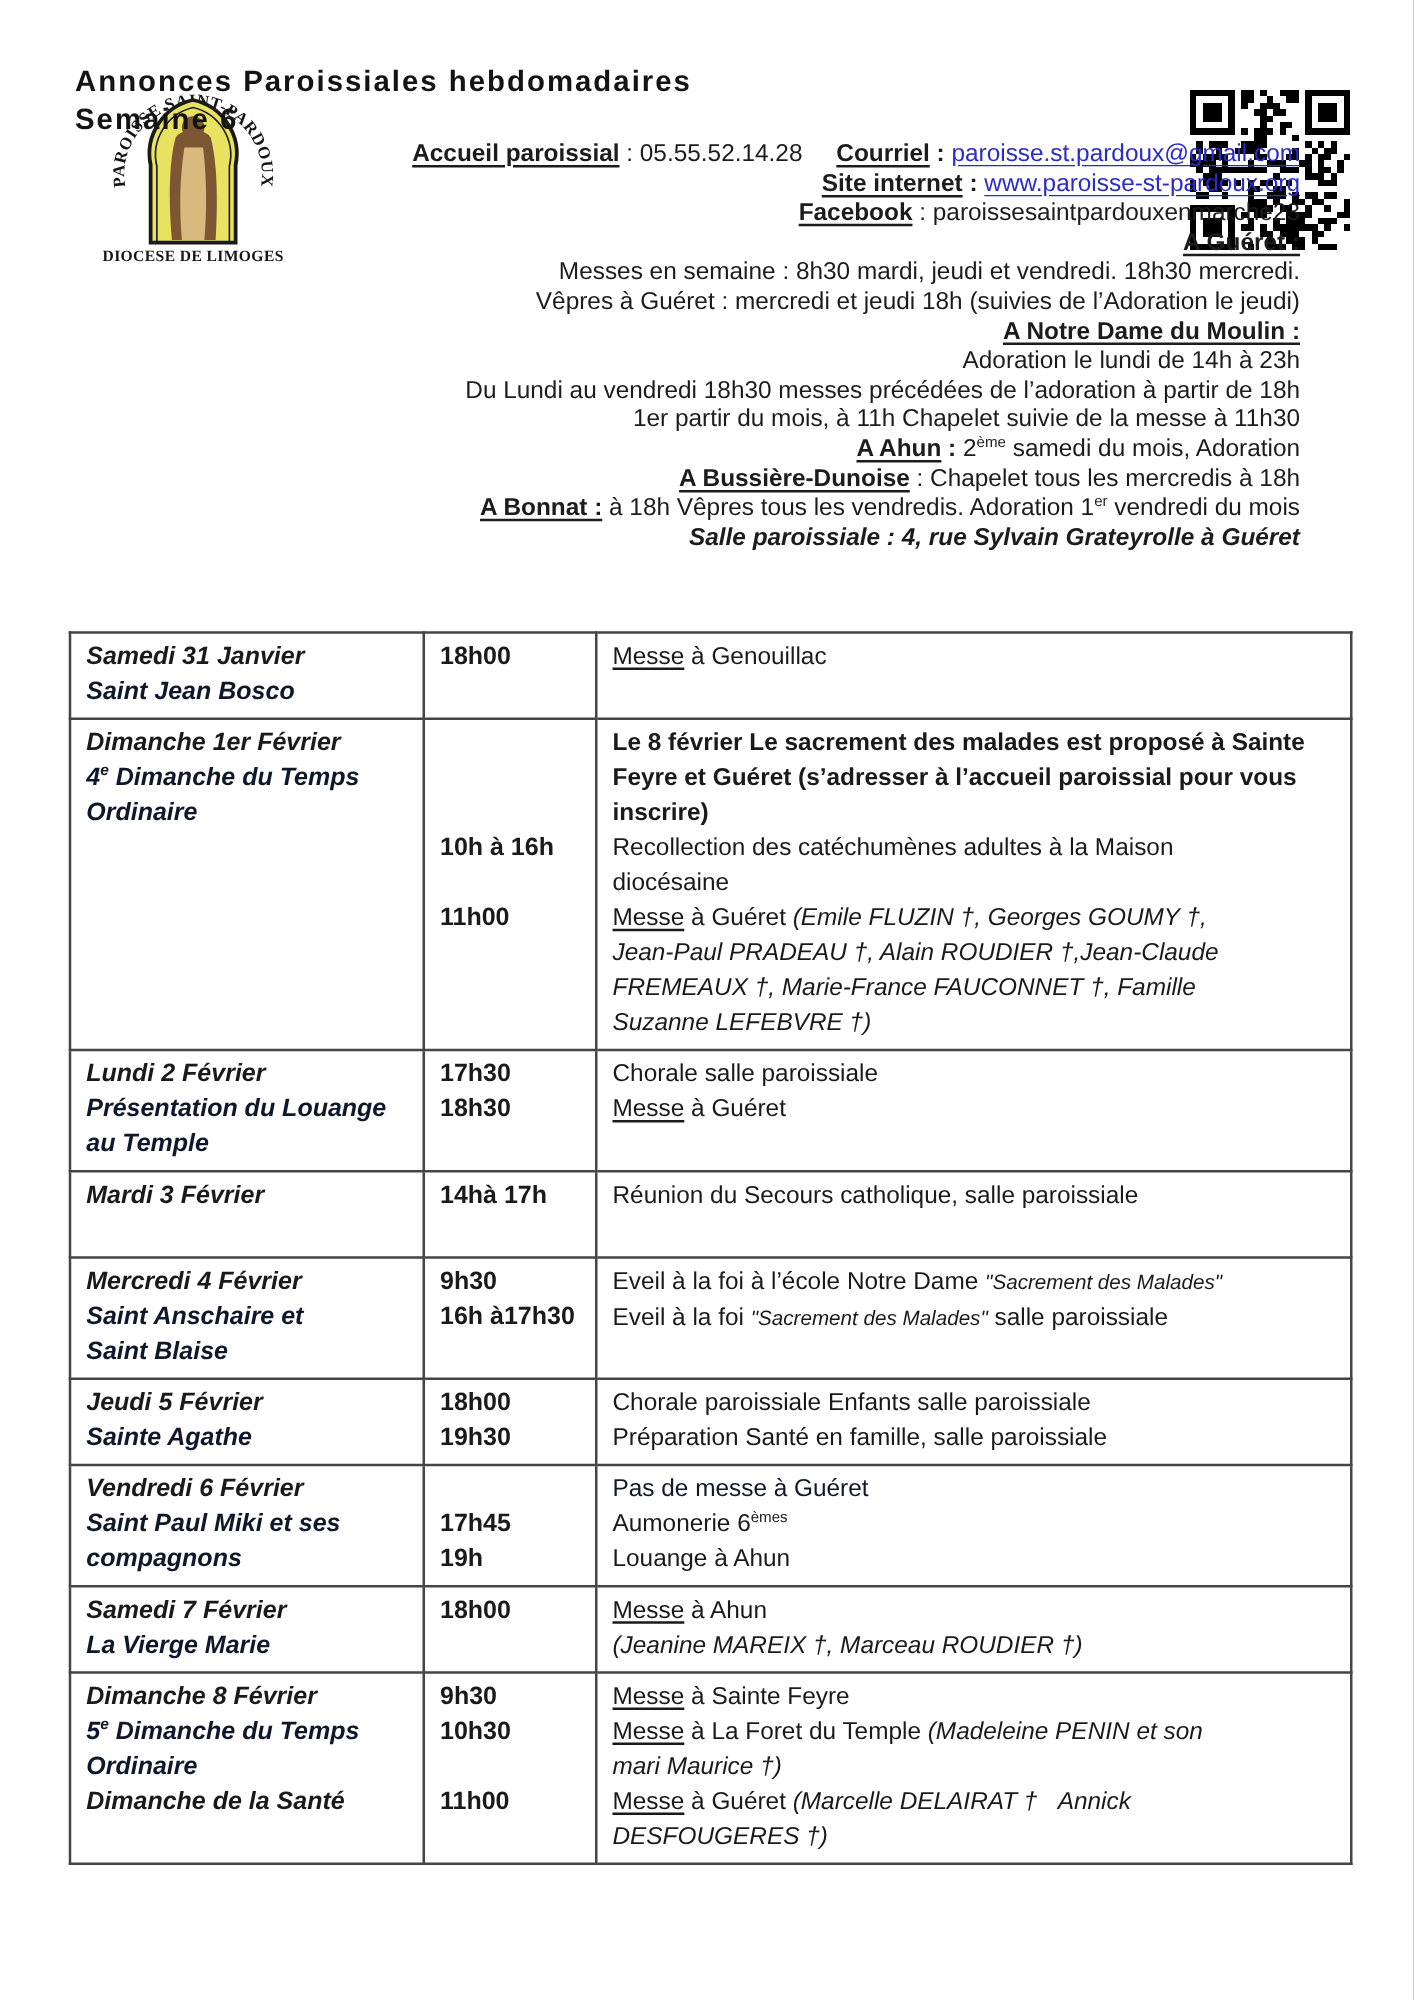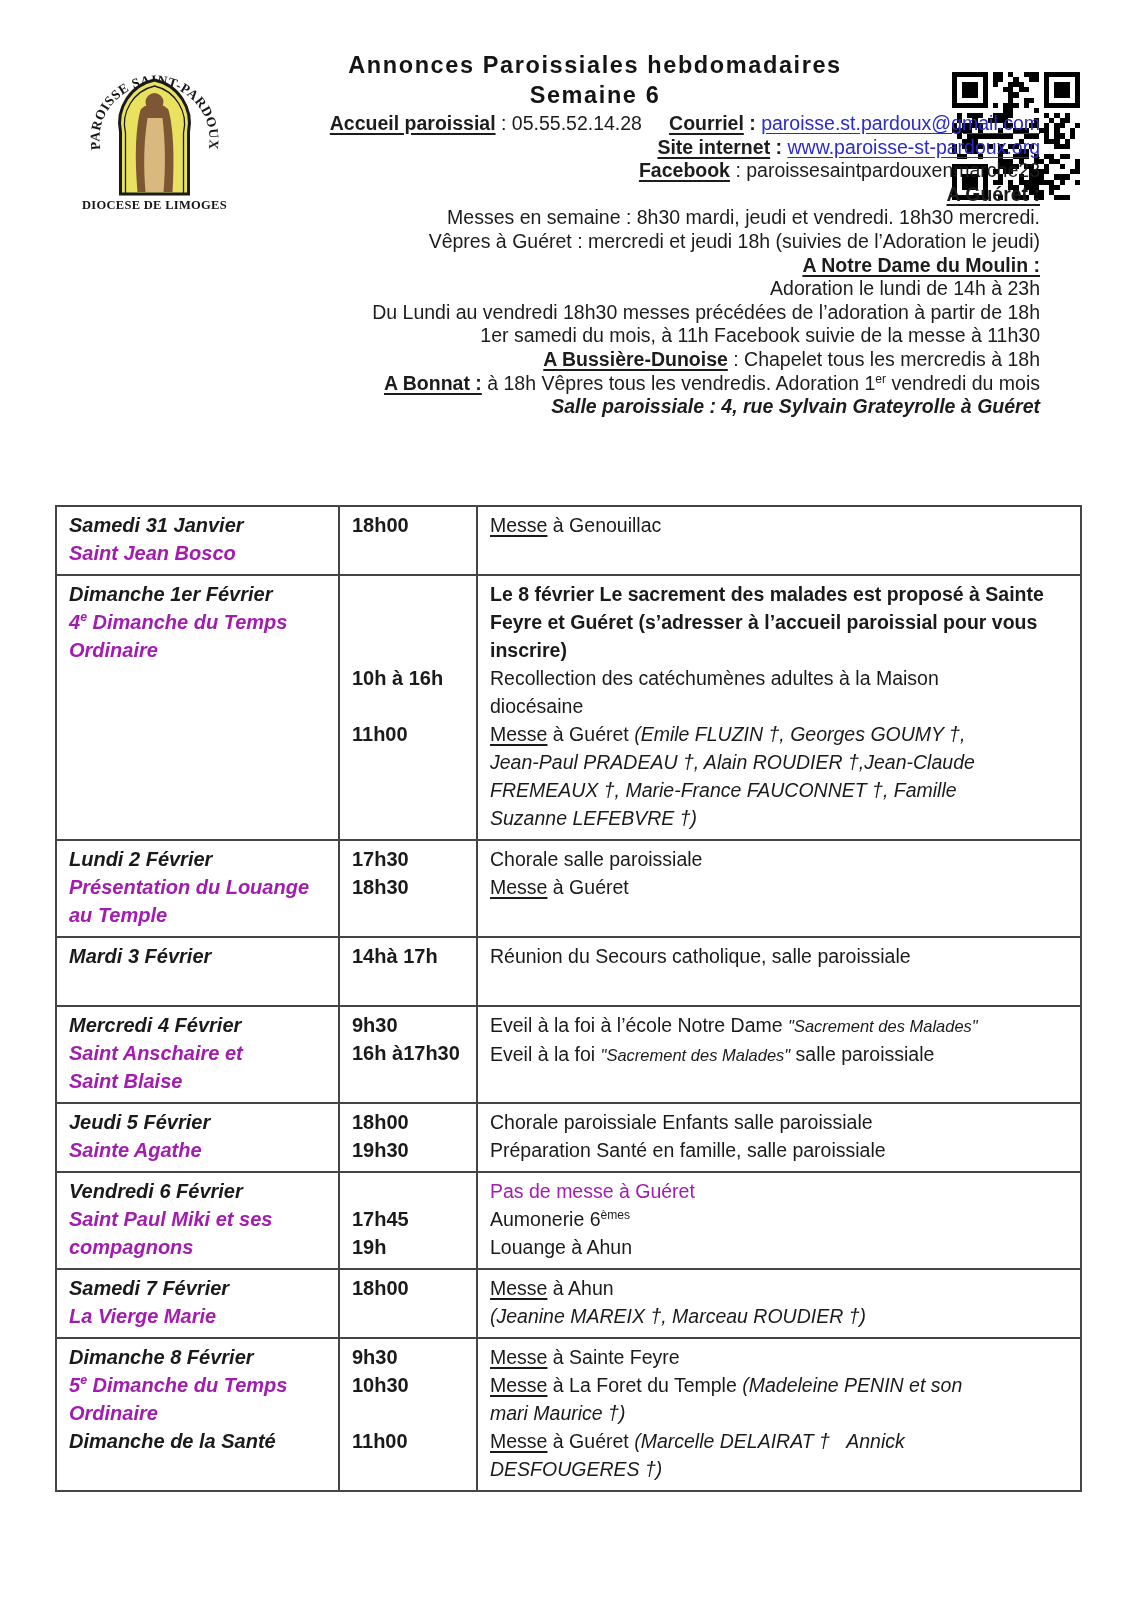--- a/index.html
+++ b/index.html
@@ -2,29 +2,29 @@
 <html><head>
 <meta charset="utf-8">
 <style>
   html,body{margin:0;padding:0;background:#888;}
   .page{position:relative;width:1131px;height:1600px;background:#ffffff;margin:0 auto;
         font-family:"Liberation Sans","DejaVu Sans",sans-serif;color:#1a1a1a;overflow:hidden;}
 
   
   .logo{position:absolute;left:82px;top:48px;width:145px;height:168px;}
   .qr{position:absolute;left:952px;top:72px;width:128px;height:128px;}
-  .title-block{position:absolute;left:60px;top:50px;width:1070px;text-align:center;}
+  .title-block{position:absolute;left:60px;top:50px;width:1070px;}
   .title-block .t1,.title-block .t2{font-weight:bold;font-size:23.5px;letter-spacing:1.6px;line-height:30px;color:#141414;}
   .contact{position:absolute;left:40px;top:112px;width:1000px;text-align:right;font-size:19.5px;color:#1c1c1c;}
   .contact .tl{min-height:23.6px;line-height:23.6px;}
 
   
   .b{font-weight:bold;}
   .i{font-style:italic;}
-  .r{color:#a21caf;}
+  .r{color:#0f172a;}
   .u{text-decoration:underline;text-underline-offset:3px;text-decoration-thickness:1.5px;}
   .l{color:#2b2bc8;text-decoration:underline;text-underline-offset:3px;cursor:pointer;}
   .p{vertical-align:super;font-size:0.62em;line-height:0;}
   .q{font-style:italic;font-size:16.5px;}
 
   
   table.annc{position:absolute;left:55px;top:505px;width:1025px;border-collapse:collapse;table-layout:fixed;}
   table.annc td{border:2px solid #454545;vertical-align:top;padding:4px 6px 7px 12px;}
   td.date-cell{font-size:20px;font-style:italic;}
   td.date-cell .tl{font-weight:bold;}
@@ -284,21 +284,22 @@
   <div class="contact">
       <div class="tl"><span class="b u">Accueil paroissial</span><span> : 05.55.52.14.28</span><span>&nbsp;&nbsp;&nbsp;&nbsp;&nbsp;</span><span class="b u">Courriel</span><span class="b"> : </span><span class="l">paroisse.st.pardoux@gmail.com</span></div>
       <div class="tl"><span class="b u">Site internet</span><span class="b"> : </span><span class="l">www.paroisse-st-pardoux.org</span></div>
       <div class="tl"><span class="b u">Facebook</span><span> : paroissesaintpardouxenmarche23</span></div>
       <div class="tl"><span class="b u">A Guéret :</span></div>
       <div class="tl"><span>Messes en semaine : 8h30 mardi, jeudi et vendredi. 18h30 mercredi.</span></div>
       <div class="tl"><span>Vêpres à Guéret : mercredi et jeudi 18h (suivies de l’Adoration le jeudi)</span></div>
       <div class="tl"><span class="b u">A Notre Dame du Moulin :</span></div>
       <div class="tl"><span>Adoration le lundi de 14h à 23h</span></div>
       <div class="tl"><span>Du Lundi au vendredi 18h30 messes précédées de l’adoration à partir de 18h</span></div>
-      <div class="tl"><span>1er samedi du mois, à 11h Facebook suivie de la messe à 11h30</span></div>
+      <div class="tl"><span>1er partir du mois, à 11h Chapelet suivie de la messe à 11h30</span></div>
+      <div class="tl"><span class="b u">A Ahun</span><span class="b"> : </span><span>2</span><span class="p">ème</span><span> samedi du mois, Adoration</span></div>
       <div class="tl"><span class="b u">A Bussière-Dunoise</span><span> : Chapelet tous les mercredis à 18h</span></div>
       <div class="tl"><span class="b u">A Bonnat :</span><span> à 18h Vêpres tous les vendredis. Adoration 1</span><span class="p">er</span><span> vendredi du mois</span></div>
       <div class="tl"><span class="b i">Salle paroissiale : 4, rue Sylvain Grateyrolle à Guéret</span></div>
     </div>
 
   <table class="annc">
     <colgroup>
         <col style="width:283px">
         <col style="width:138px">
         <col style="width:604px">

